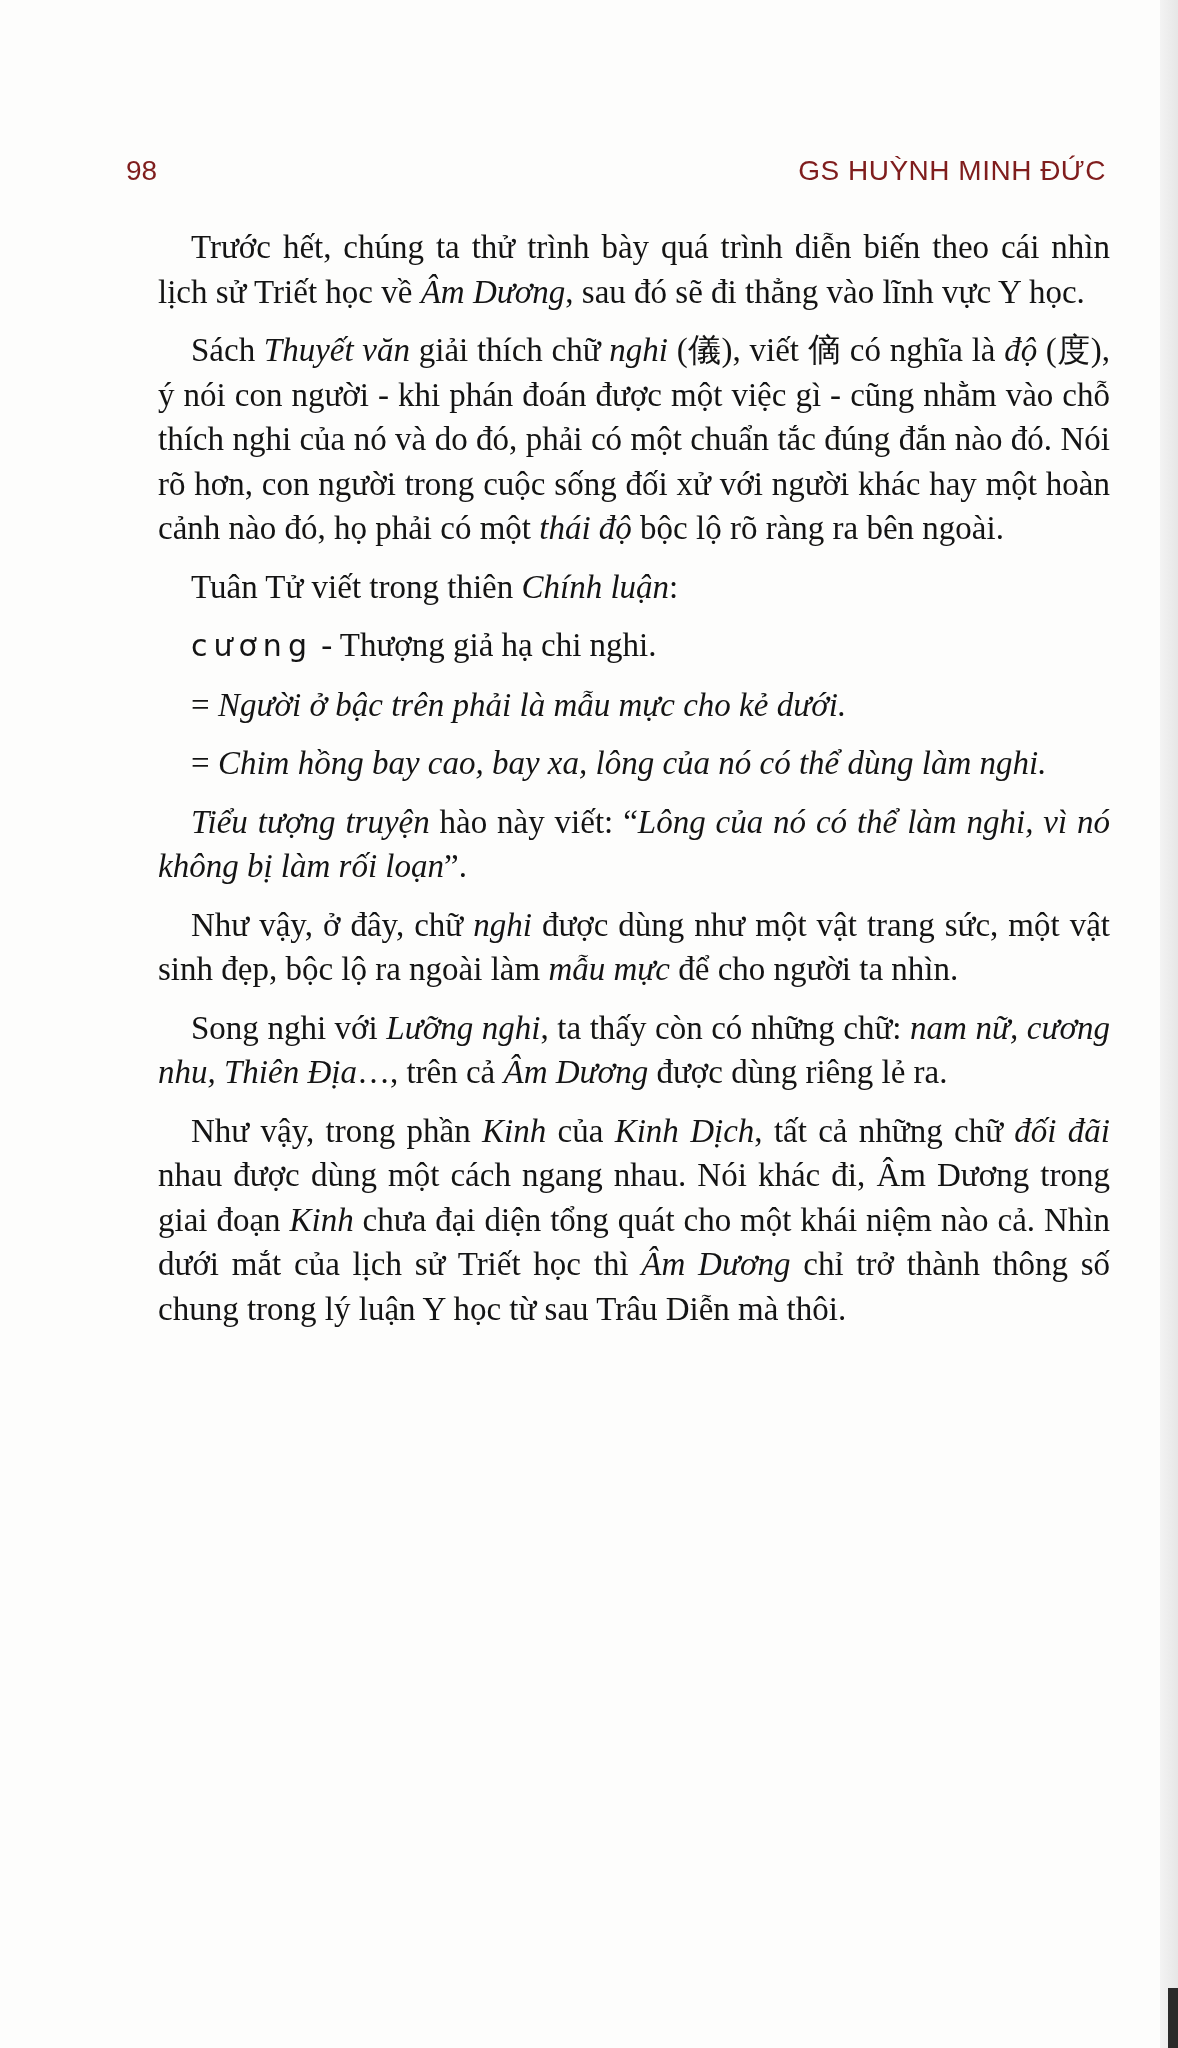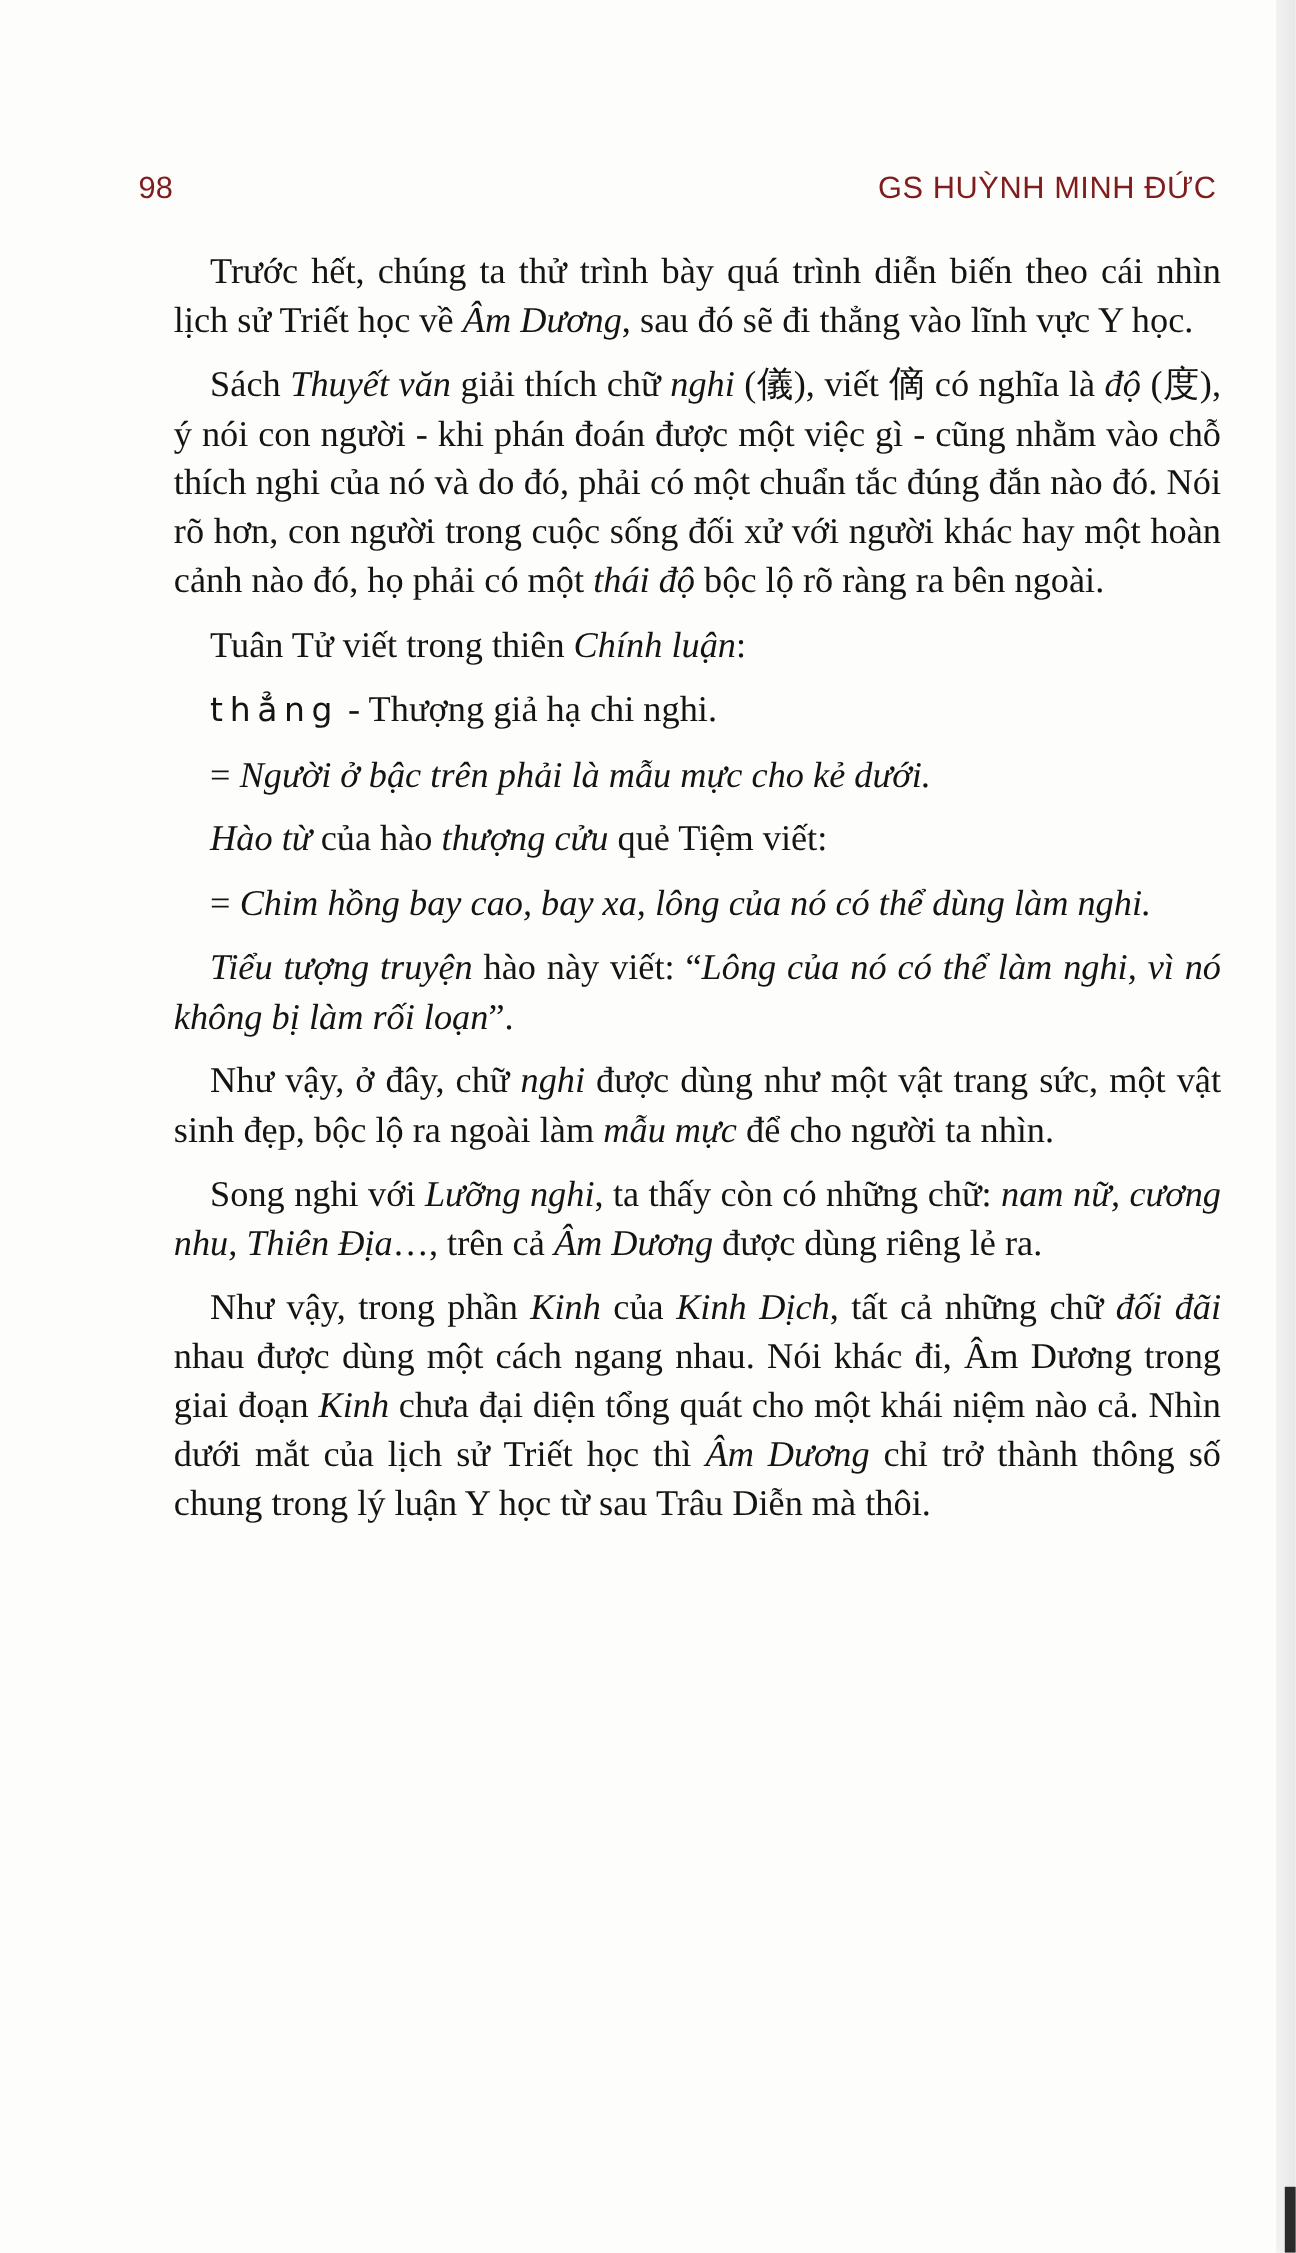--- a/index.html
+++ b/index.html
@@ -46,21 +46,20 @@
 
 <div class="header">
   <span class="pgnum">98</span>
   <span class="running">GS HUỲNH MINH ĐỨC</span>
 </div>
 
 <div class="content" id="content">
     <p class="para"><span>Trước hết, chúng ta thử trình bày quá trình diễn biến theo cái nhìn lịch sử Triết học về </span><span class="run-italic">Âm Dương</span><span>, sau đó sẽ đi thẳng vào lĩnh vực Y học.</span></p>
     <p class="para"><span>Sách </span><span class="run-italic">Thuyết văn</span><span> giải thích chữ </span><span class="run-italic">nghi</span><span> (儀), viết 㒀 có nghĩa là </span><span class="run-italic">độ</span><span> (度), ý nói con người - khi phán đoán được một việc gì - cũng nhằm vào chỗ thích nghi của nó và do đó, phải có một chuẩn tắc đúng đắn nào đó. Nói rõ hơn, con người trong cuộc sống đối xử với người khác hay một hoàn cảnh nào đó, họ phải có một </span><span class="run-italic">thái độ</span><span> bộc lộ rõ ràng ra bên ngoài.</span></p>
     <p class="para"><span>Tuân Tử viết trong thiên </span><span class="run-italic">Chính luận</span><span>:</span></p>
-    <p class="para"><span class="cjk">thẳng</span><span> - Thượng giả hạ chi nghi.</span></p>
+    <p class="para"><span class="cjk">cương</span><span> - Thượng giả hạ chi nghi.</span></p>
     <p class="para"><span>= </span><span class="run-italic">Người ở bậc trên phải là mẫu mực cho kẻ dưới.</span></p>
-    <p class="para"><span class="run-italic">Hào từ</span><span> của hào </span><span class="run-italic">thượng cửu</span><span> quẻ Tiệm viết:</span></p>
     <p class="para"><span>= </span><span class="run-italic">Chim hồng bay cao, bay xa, lông của nó có thể dùng làm nghi.</span></p>
     <p class="para"><span class="run-italic">Tiểu tượng truyện</span><span> hào này viết: “</span><span class="run-italic">Lông của nó có thể làm nghi, vì nó không bị làm rối loạn</span><span>”.</span></p>
     <p class="para"><span>Như vậy, ở đây, chữ </span><span class="run-italic">nghi</span><span> được dùng như một vật trang sức, một vật sinh đẹp, bộc lộ ra ngoài làm </span><span class="run-italic">mẫu mực</span><span> để cho người ta nhìn.</span></p>
     <p class="para"><span>Song nghi với </span><span class="run-italic">Lưỡng nghi</span><span>, ta thấy còn có những chữ: </span><span class="run-italic">nam nữ, cương nhu, Thiên Địa</span><span>…, trên cả </span><span class="run-italic">Âm Dương</span><span> được dùng riêng lẻ ra.</span></p>
     <p class="para"><span>Như vậy, trong phần </span><span class="run-italic">Kinh</span><span> của </span><span class="run-italic">Kinh Dịch</span><span>, tất cả những chữ </span><span class="run-italic">đối đãi</span><span> nhau được dùng một cách ngang nhau. Nói khác đi, Âm Dương trong giai đoạn </span><span class="run-italic">Kinh</span><span> chưa đại diện tổng quát cho một khái niệm nào cả. Nhìn dưới mắt của lịch sử Triết học thì </span><span class="run-italic">Âm Dương</span><span> chỉ trở thành thông số chung trong lý luận Y học từ sau Trâu Diễn mà thôi.</span></p>
   </div>
 
 </body></html>

